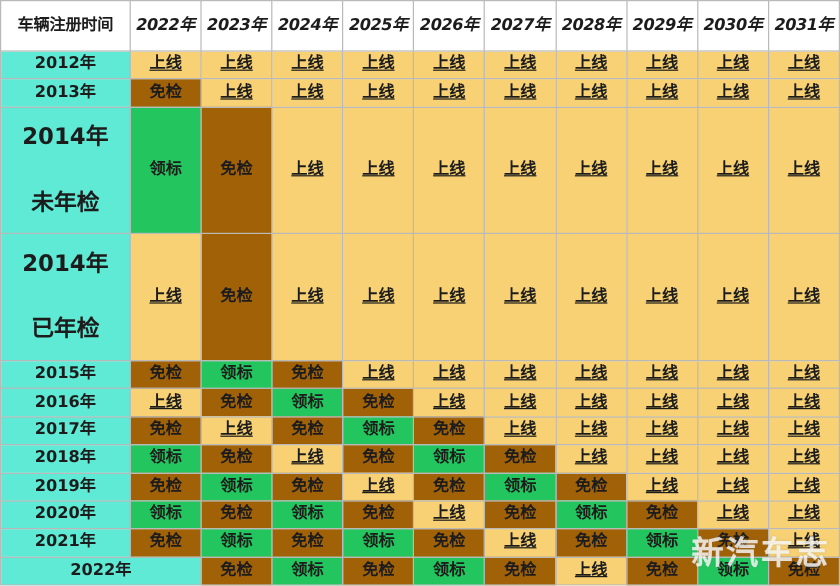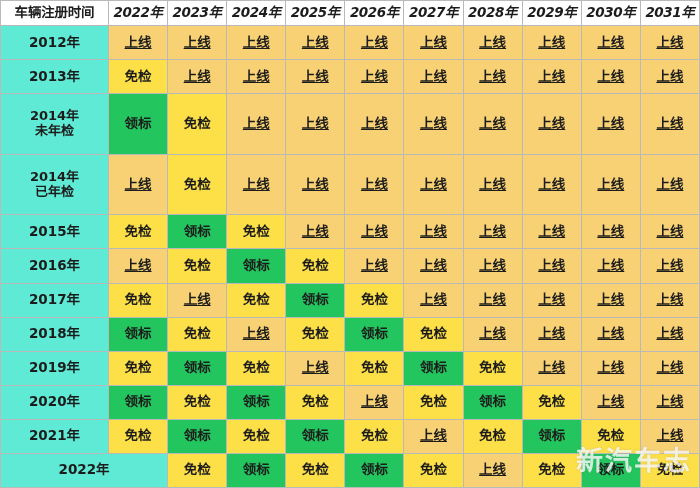--- a/index.html
+++ b/index.html
@@ -39,21 +39,21 @@
     padding: 0;
     font-weight: 700;
     color: #1c1c1c;
     font-size: 13.5px;
     line-height: 1.18;
     white-space: nowrap;
     box-sizing: border-box;
   }
 
   
-  thead tr { height: 25px; }
+  thead tr { height: 42px; }
   th.hdr-corner {
     background: #ffffff;
     font-size: 14px;
     font-weight: 700;
     letter-spacing: -0.2px;
     border-right: 1px solid #8d8d8d;
   }
   th.hdr-year {
     background: #ffffff;
     font-style: italic;
@@ -65,30 +65,30 @@
   
   td.row-label {
     background: #5eead4;
     font-weight: 400;
     font-size: 14.5px;
     color: #1f1f1f;
     border-right: 1px solid #8d8d8d;
     border-top: 1px solid #a8a8a8;
     border-bottom: 1px solid #a8a8a8;
   }
-  td.row-label .l2 { display: block; }
-  td.row-label.two-line { font-size: 13px; line-height: 1.12; }
+  td.row-label .l2 { display: block; margin-top: 33px; }
+  td.row-label.two-line { font-size: 19px; line-height: 1.12; }
 
   
   td.cell {
     font-size: 13.5px;
     font-weight: 700;
   }
   td.st-online  { background: #f7d173; }  
-  td.st-exempt  { background: #fde047; }  
+  td.st-exempt  { background: #a16207; }  
   td.st-label   { background: #22c55e; }
 
   td.st-online .txt { text-decoration: underline; text-underline-offset: 1px; }
 
   
   #watermark {
     position: absolute;
     right: 8px;
     bottom: 10px;
     font-size: 27px;

